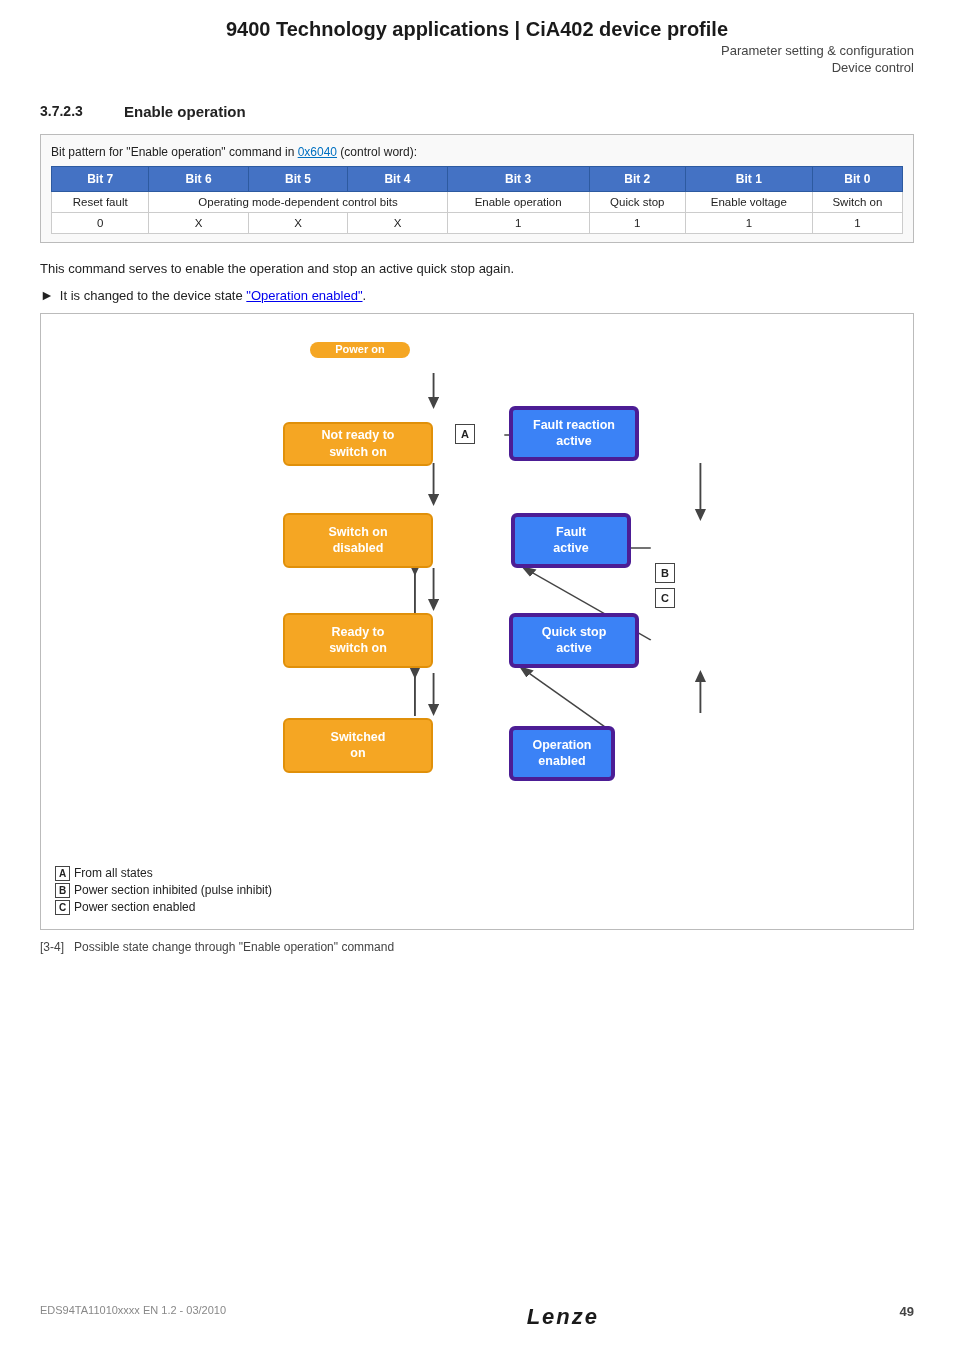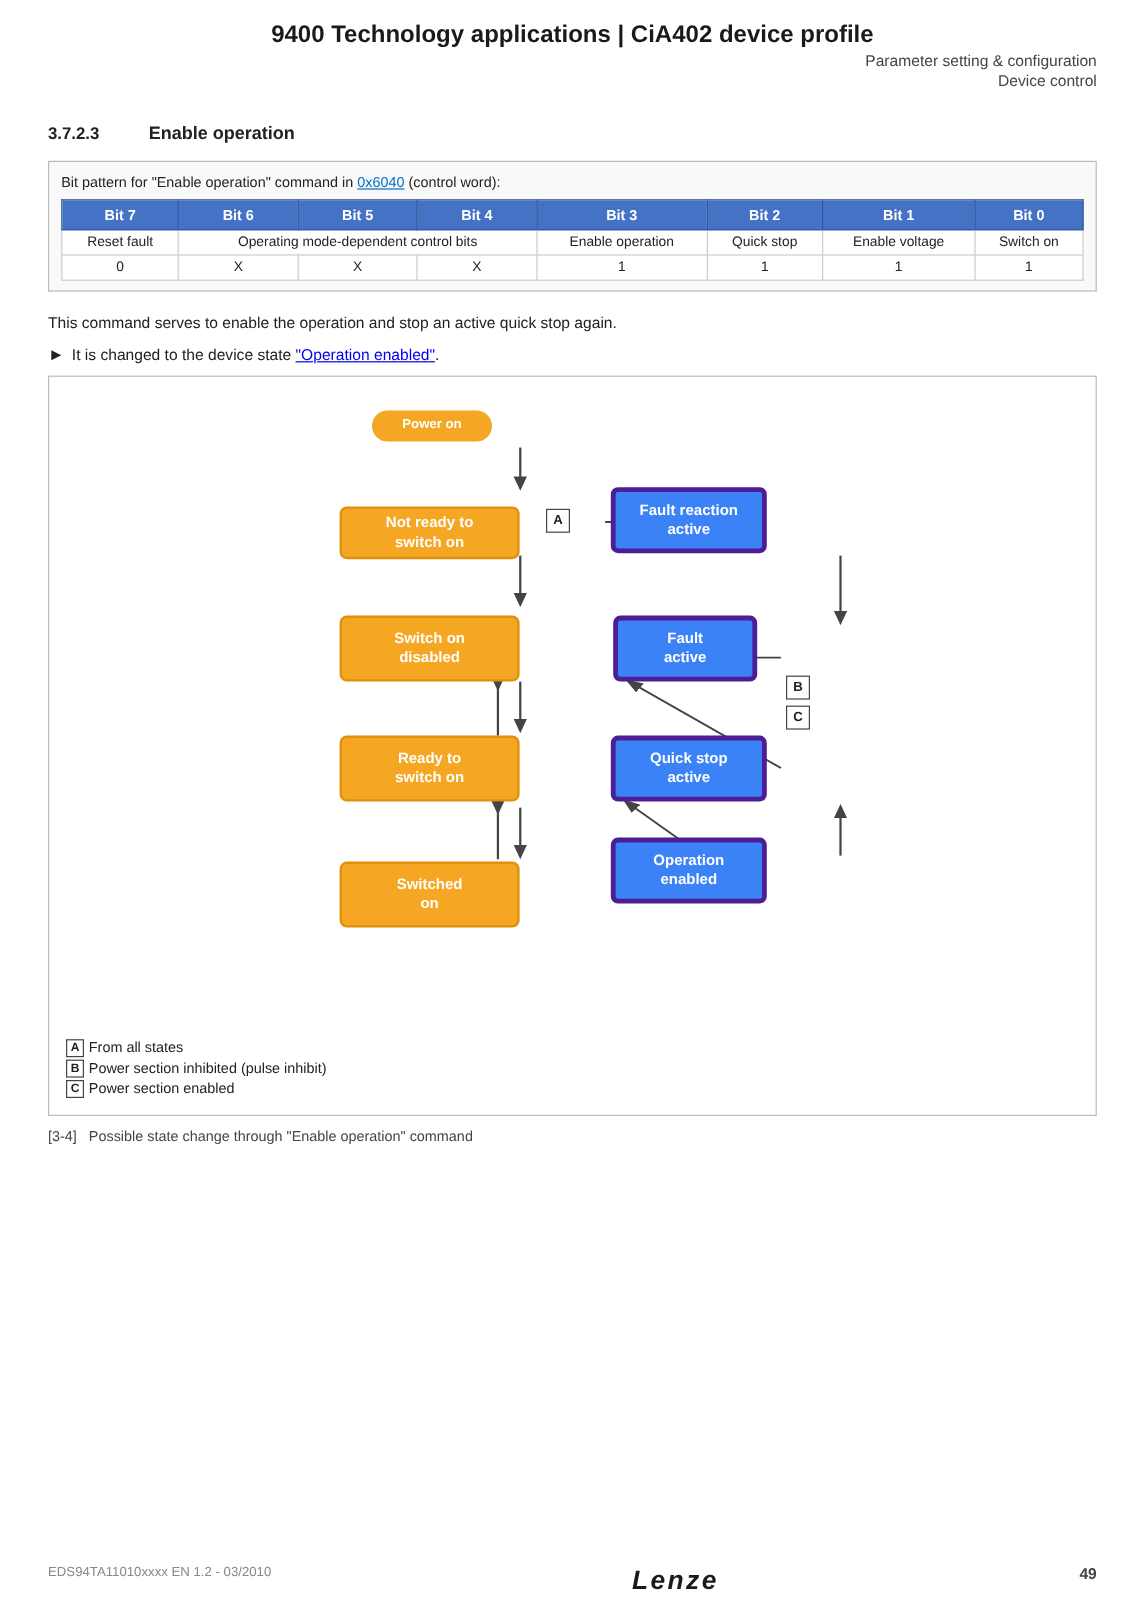--- a/index.html
+++ b/index.html
@@ -320,21 +320,21 @@
 
           <line x1="480" y1="312" x2="378" y2="240" stroke="#444" stroke-width="1.5" marker-end="url(#arr)"></line>
 
           <line x1="450" y1="405" x2="376" y2="340" stroke="#444" stroke-width="1.5" marker-end="url(#arr)"></line>
 
           <line x1="290" y1="285" x2="290" y2="245" stroke="#444" stroke-width="1.5" stroke-dasharray="none" marker-end="url(#arr-r)"></line>
 
           <line x1="290" y1="388" x2="290" y2="348" stroke="#444" stroke-width="1.5" marker-end="url(#arr-r)"></line>
         </svg>
 
-        <div class="state-node node-poweron" style="left:255px; top:14px; width:100px; height:26px;">Power on</div>
+        <div class="state-node node-poweron" style="left:255px; top:14px; width:100px; height:16px;">Power on</div>
 
         <div class="state-node node-orange" style="left:228px; top:94px; width:150px; height:44px;">Not ready to<br>switch on</div>
 
         <div class="state-node node-red" style="left:454px; top:78px; width:130px; height:55px;">Fault reaction<br>active</div>
 
         <div style="position:absolute; left:400px; top:96px; width:20px; height:20px; border:1.5px solid #444; display:flex; align-items:center; justify-content:center; font-size:11px; font-weight:bold; background:#fff;">A</div>
 
         <div class="state-node node-orange" style="left:228px; top:185px; width:150px; height:55px;">Switch on<br>disabled</div>
 
         <div class="state-node node-red" style="left:456px; top:185px; width:120px; height:55px;">Fault<br>active</div>
@@ -342,21 +342,21 @@
         <div style="position:absolute; left:600px; top:235px; width:20px; height:20px; border:1.5px solid #444; display:flex; align-items:center; justify-content:center; font-size:11px; font-weight:bold; background:#fff;">B</div>
 
         <div style="position:absolute; left:600px; top:260px; width:20px; height:20px; border:1.5px solid #444; display:flex; align-items:center; justify-content:center; font-size:11px; font-weight:bold; background:#fff;">C</div>
 
         <div class="state-node node-orange" style="left:228px; top:285px; width:150px; height:55px;">Ready to<br>switch on</div>
 
         <div class="state-node node-red" style="left:454px; top:285px; width:130px; height:55px;">Quick stop<br>active</div>
 
         <div class="state-node node-orange" style="left:228px; top:390px; width:150px; height:55px;">Switched<br>on</div>
 
-        <div class="state-node node-red" style="left:454px; top:370px; width:130px; height:55px;">Operation<br>enabled</div>
+        <div class="state-node node-red" style="left:454px; top:398px; width:106px; height:55px;">Operation<br>enabled</div>
 
       </div>
 
       <div class="legend-area">
         <div class="legend-item">
           <span class="legend-badge">A</span>
           <span>From all states</span>
         </div>
         <div class="legend-item">
           <span class="legend-badge">B</span>

